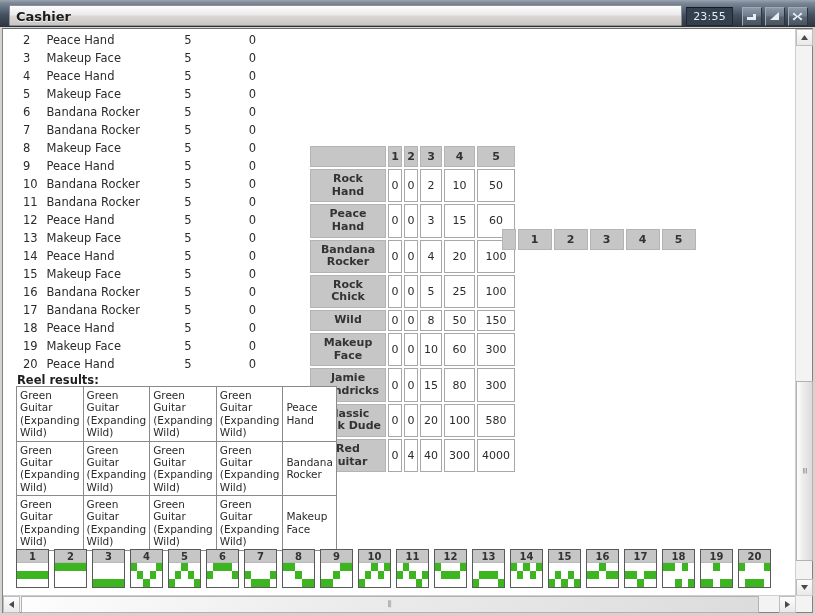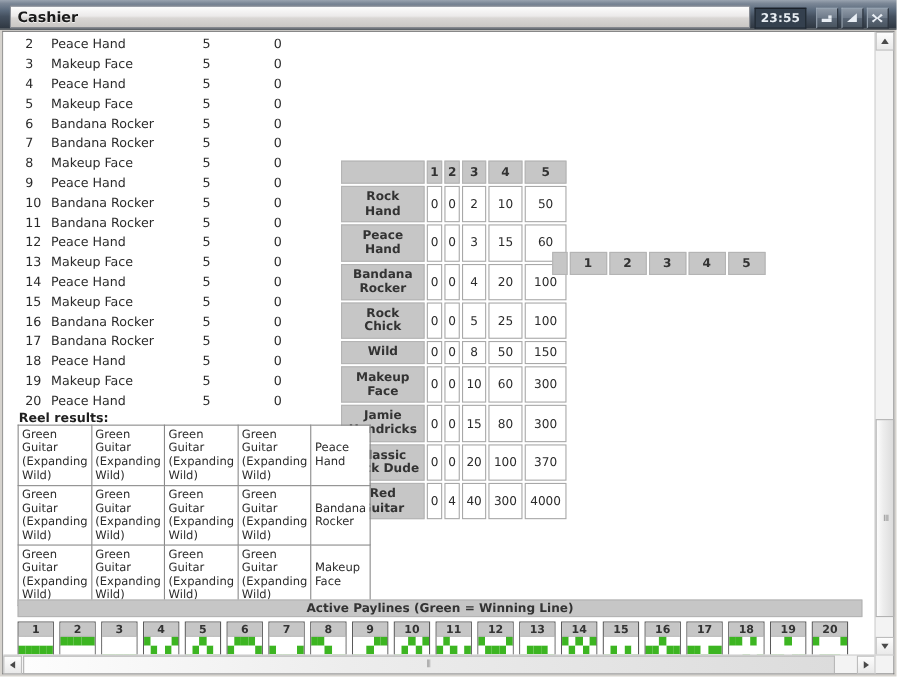--- a/index.html
+++ b/index.html
@@ -49,21 +49,21 @@
     text-shadow: 0 1px 0 rgba(255,255,255,.7);
   }
   #clock {
     margin: 0 6px 0 4px;
     width: 47px; height: 19px;
     background: #34404e;
     border: 1px solid #1f2730;
     border-top-color: #141a21;
     color: #e8edf3;
     font-size: 11px;
-    font-weight: bold;
+    font-weight: normal;
     text-align: center;
     line-height: 17px;
     letter-spacing: .2px;
   }
   .wbtn {
     width: 20px; height: 19px;
     margin-left: 3px;
     background: linear-gradient(to bottom,#8e99a6 0%,#6f7b8a 48%,#5a6675 52%,#49545f 100%);
     border: 1px solid #2c343e;
     border-top-color: #9fabb8;
@@ -453,21 +453,21 @@
               <td class="col3">15</td>
               <td class="col4">80</td>
               <td class="col5">300</td>
             </tr>
             <tr>
               <td class="rowname ">Classic Rock Dude</td>
               <td class="col1">0</td>
               <td class="col2">0</td>
               <td class="col3">20</td>
               <td class="col4">100</td>
-              <td class="col5">370</td>
+              <td class="col5">580</td>
             </tr>
             <tr>
               <td class="rowname ">Red Guitar</td>
               <td class="col1">0</td>
               <td class="col2">4</td>
               <td class="col3">40</td>
               <td class="col4">300</td>
               <td class="col5">4000</td>
             </tr>
           </tbody>
@@ -507,21 +507,20 @@
               <td>Green Guitar (Expanding Wild)</td>
               <td>Green Guitar (Expanding Wild)</td>
               <td>Green Guitar (Expanding Wild)</td>
               <td>Green Guitar (Expanding Wild)</td>
               <td class="last">Makeup Face</td>
             </tr>
           </tbody>
       </table>
 
       <div id="paylines-wrap">
-        <div id="paylines-header">Active Paylines (Green = Winning Line)</div>
         <div id="paylines-row">
             <div class="pl-cell">
               <div class="pl-num">1</div>
               <div class="pl-grid">
                 <i></i>
                 <i></i>
                 <i></i>
                 <i></i>
                 <i></i>
                 <i class="on" style="background: rgb(60, 181, 33);"></i>

